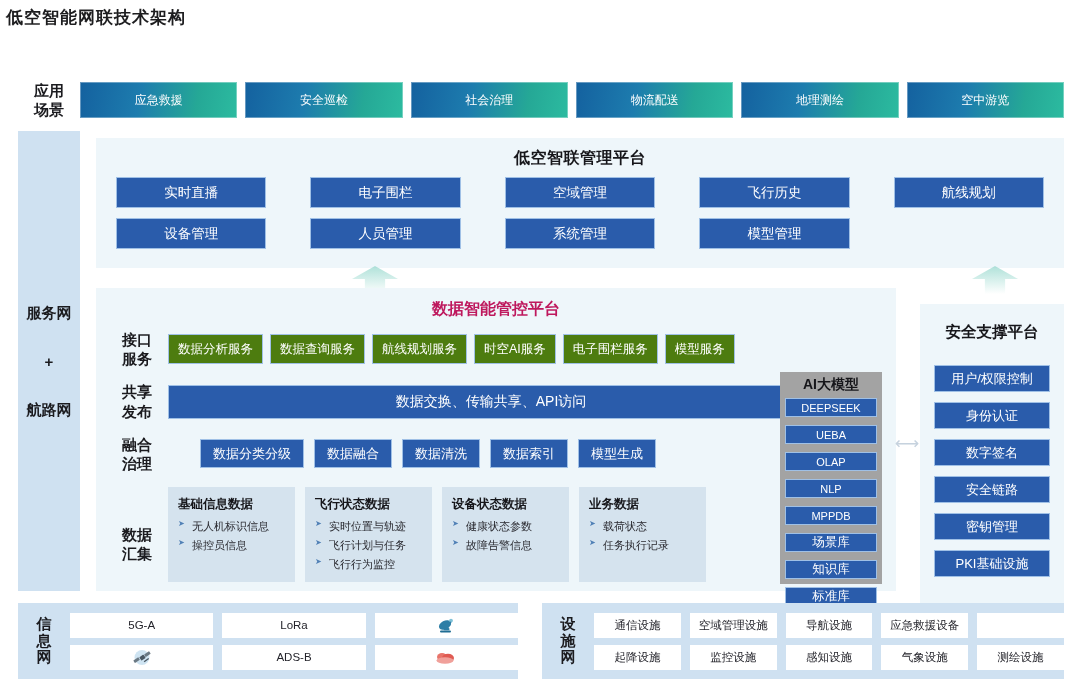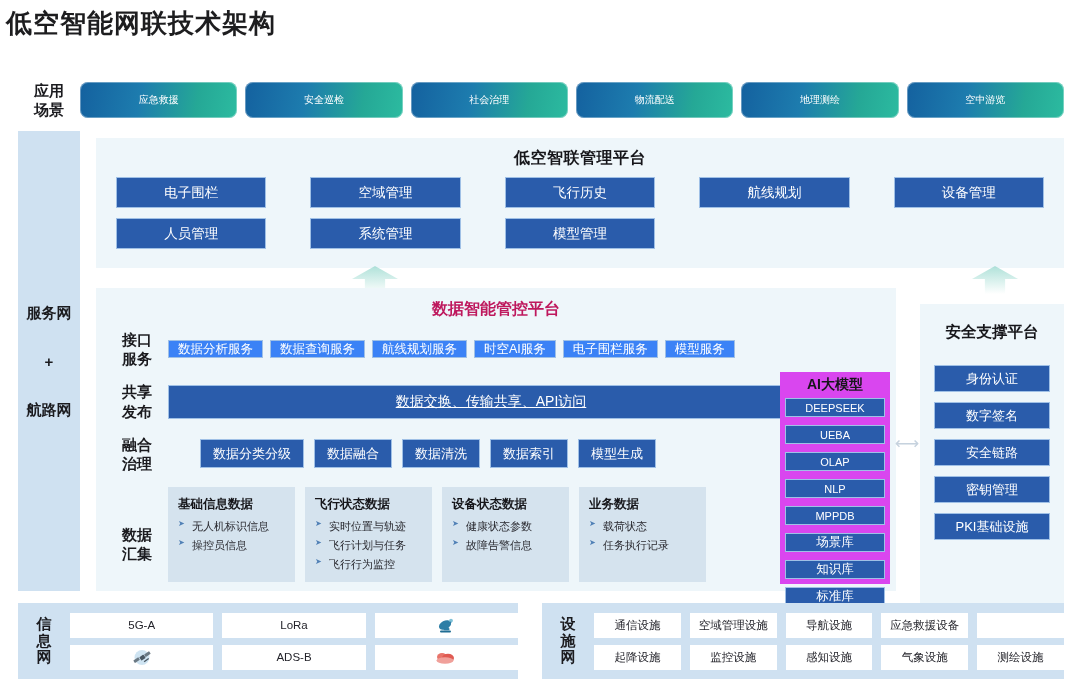--- a/index.html
+++ b/index.html
@@ -7,45 +7,44 @@
     width: 1080px; height: 687px;
     background: #ffffff;
     font-family: "Liberation Sans", "DejaVu Sans", sans-serif;
     overflow: hidden;
   }
   .page { position: relative; width: 1080px; height: 687px; }
 
   
   .title {
     position: absolute; left: 6px; top: 6px;
-    font-size: 26px; font-weight: bold; color: #1d1d1f;
+    font-size: 17px; font-weight: bold; color: #1d1d1f;
     letter-spacing: 1px;
   }
 
   
   .rowlabel {
     font-size: 15px; font-weight: bold; color: #1b1b1f;
     text-align: center; line-height: 1.28;
   }
 
   
   .app-row {
     position: absolute; left: 18px; top: 78px;
     width: 1046px; height: 44px;
     display: flex; align-items: center;
   }
   .app-label { width: 62px; }
   .app-tiles { flex: 1; display: flex; gap: 8px; height: 36px; }
   .app-tile {
     flex: 1;
     background: linear-gradient(100deg, #14619f 0%, #1d7cae 38%, #25a896 74%, #2cbba0 100%);
-    color: #ffffff; font-size: 10px;
+    color: #ffffff; font-size: 12px;
     display: flex; align-items: center; justify-content: center;
     box-shadow: 0 0 0 1px rgba(255,255,255,0.35) inset;
-    border-radius: 8px;
   }
 
   
   .sidebar {
     position: absolute; left: 18px; top: 131px;
     width: 62px; height: 460px;
     background: #cfe1f1;
     display: flex; flex-direction: column;
     align-items: center; justify-content: center;
     gap: 30px;
@@ -90,31 +89,31 @@
   .dp-title {
     text-align: center; font-size: 16px; font-weight: bold;
     color: #be185d; padding-top: 11px;
   }
   .dp-row { display: flex; align-items: center; padding: 0 10px; }
   .dp-rowlabel { width: 62px; flex: none; }
 
   .svc-row { margin-top: 10px; }
   .svc-tiles { display: flex; gap: 7px; flex: 1; }
   .svc-tile {
-    background: #3b82f6; color: #fff; font-size: 12.5px;
-    height: 18px; padding: 0 9px;
+    background: #4d7c0f; color: #fff; font-size: 12.5px;
+    height: 30px; padding: 0 9px;
     display: flex; align-items: center; justify-content: center;
     border: 1px solid #9fc0e6;
   }
 
   .share-row { margin-top: 14px; }
   .share-bar {
     flex: 1; background: #2a5cab; color: #fff; font-size: 14px;
     height: 34px; display: flex; align-items: center; justify-content: center;
-    margin-right: 72px; border: 1px solid #9fc0e6; text-decoration: underline;
+    margin-right: 72px; border: 1px solid #9fc0e6;
   }
 
   .gov-row { margin-top: 14px; }
   .gov-tiles { display: flex; gap: 10px; padding-left: 32px; }
   .gov-tile {
     background: #2a5cab; color: #fff; font-size: 13px;
     height: 29px; padding: 0 12px;
     display: flex; align-items: center; justify-content: center;
     border: 1px solid #9fc0e6;
   }
@@ -133,22 +132,22 @@
     margin-bottom: 4px; padding-left: 14px; position: relative; white-space: nowrap;
   }
   .agg-card li::before {
     content: "\27A4"; position: absolute; left: 0; top: 0;
     color: #4f7fb5; font-size: 8px;
   }
 
   
   .ai-col {
     position: absolute; left: 780px; top: 372px;
-    width: 110px; height: 212px;
-    background: #d946ef; padding: 4px 5px 9px 5px;
+    width: 102px; height: 212px;
+    background: #a3a3a3; padding: 4px 5px 9px 5px;
   }
   .ai-title {
     text-align: center; font-size: 14px; font-weight: bold;
     color: #16161a; margin-bottom: 4px;
   }
   .ai-item {
     background: #2a5cab; color: #fff; font-size: 11px;
     height: 19px; margin-bottom: 8px;
     display: flex; align-items: center; justify-content: center;
     border: 1px solid #9fc0e6;
@@ -225,20 +224,21 @@
 
   <div class="sidebar">
     <div class="rowlabel">服务网</div>
     <div class="plus">+</div>
     <div class="rowlabel">航路网</div>
   </div>
 
   <div class="mgmt">
     <div class="mgmt-title">低空智联管理平台</div>
     <div class="mgmt-grid">
+      <div class="btn-blue">实时直播</div>
       <div class="btn-blue">电子围栏</div>
       <div class="btn-blue">空域管理</div>
       <div class="btn-blue">飞行历史</div>
       <div class="btn-blue">航线规划</div>
       <div class="btn-blue">设备管理</div>
       <div class="btn-blue">人员管理</div>
       <div class="btn-blue">系统管理</div>
       <div class="btn-blue">模型管理</div>
     </div>
   </div>
@@ -339,20 +339,21 @@
     <div class="ai-item">MPPDB</div>
     <div class="ai-item cn">场景库</div>
     <div class="ai-item cn">知识库</div>
     <div class="ai-item cn">标准库</div>
   </div>
 
   <div class="lr-arrow">⟷</div>
 
   <div class="sec">
     <div class="sec-title">安全支撑平台</div>
+    <div class="sec-item">用户/权限控制</div>
     <div class="sec-item">身份认证</div>
     <div class="sec-item">数字签名</div>
     <div class="sec-item">安全链路</div>
     <div class="sec-item">密钥管理</div>
     <div class="sec-item">PKI基础设施</div>
   </div>
 
   <div class="net net-info">
     <div class="net-label">
       <div>信</div>

